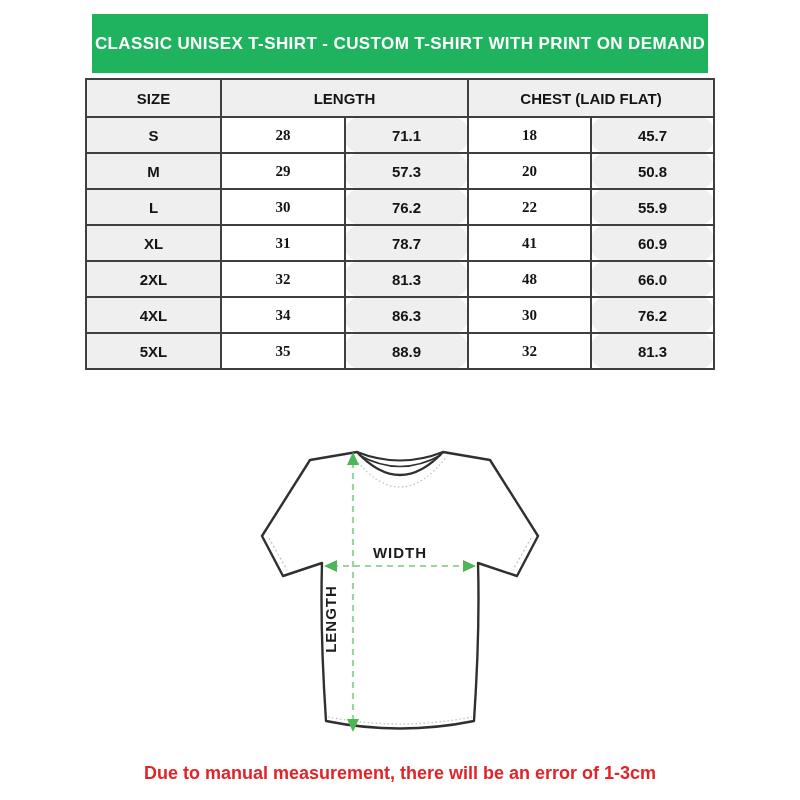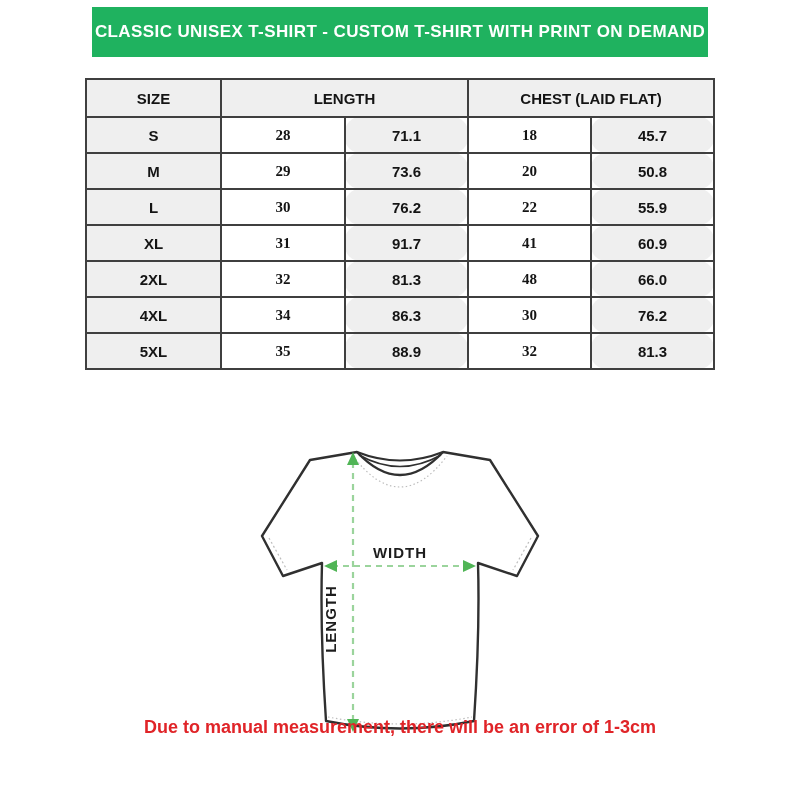--- a/index.html
+++ b/index.html
@@ -10,21 +10,21 @@
     --cell-gray:#efefef;
     --border-dark:#3f3f3f;
   }
   html,body{margin:0;padding:0;background:#ffffff;}
   .page{
     position:relative;width:800px;height:800px;background:#ffffff;overflow:hidden;
     font-family:"Liberation Sans",sans-serif;color:#141414;
   }
   
   .banner{
-    position:absolute;left:92px;top:7px;width:616px;height:50px;
+    position:absolute;left:92px;top:14px;width:616px;height:59px;
     background:var(--banner-green);
     display:flex;align-items:center;justify-content:center;
   }
   .banner span{
     color:#ffffff;font-weight:bold;font-size:17px;letter-spacing:.4px;white-space:nowrap;
   }
   
   table.size-table{
     position:absolute;left:85px;top:78px;width:628px;
     border-collapse:collapse;table-layout:fixed;
@@ -41,21 +41,21 @@
   td.c-in{background:#ffffff;font-family:Liberation Serif, serif;}
   td.c-cm{background:var(--cell-gray);border-radius:15px;}
   
   .shirt-svg{position:absolute;left:250px;top:436px;width:300px;height:322px;}
   .shirt-svg text{
     font-family:"Liberation Sans",sans-serif;font-weight:bold;fill:#1d1d1d;
     font-size:15px;letter-spacing:1px;
   }
   
   .note{
-    position:absolute;left:0;top:717px;width:800px;text-align:center;
+    position:absolute;left:0;top:763px;width:800px;text-align:center;
     color:var(--note-red);font-weight:bold;font-size:18px;
   }
 </style>
 </head>
 <body>
 
 <div class="page">
 
   <header class="banner">
     <span>CLASSIC UNISEX T-SHIRT - CUSTOM T-SHIRT WITH PRINT ON DEMAND</span>
@@ -81,37 +81,37 @@
       <td class="c-size">S</td>
       <td class="c-in">28</td>
       <td class="c-cm">71.1</td>
       <td class="c-in">18</td>
       <td class="c-cm">45.7</td>
     </tr>
 
     <tr>
       <td class="c-size">M</td>
       <td class="c-in">29</td>
-      <td class="c-cm">73.6</td>
+      <td class="c-cm">57.3</td>
       <td class="c-in">20</td>
       <td class="c-cm">50.8</td>
     </tr>
 
     <tr>
       <td class="c-size">L</td>
       <td class="c-in">30</td>
       <td class="c-cm">76.2</td>
       <td class="c-in">22</td>
       <td class="c-cm">55.9</td>
     </tr>
 
     <tr>
       <td class="c-size">XL</td>
       <td class="c-in">31</td>
-      <td class="c-cm">91.7</td>
+      <td class="c-cm">78.7</td>
       <td class="c-in">41</td>
       <td class="c-cm">60.9</td>
     </tr>
 
     <tr>
       <td class="c-size">2XL</td>
       <td class="c-in">32</td>
       <td class="c-cm">81.3</td>
       <td class="c-in">48</td>
       <td class="c-cm">66.0</td>

